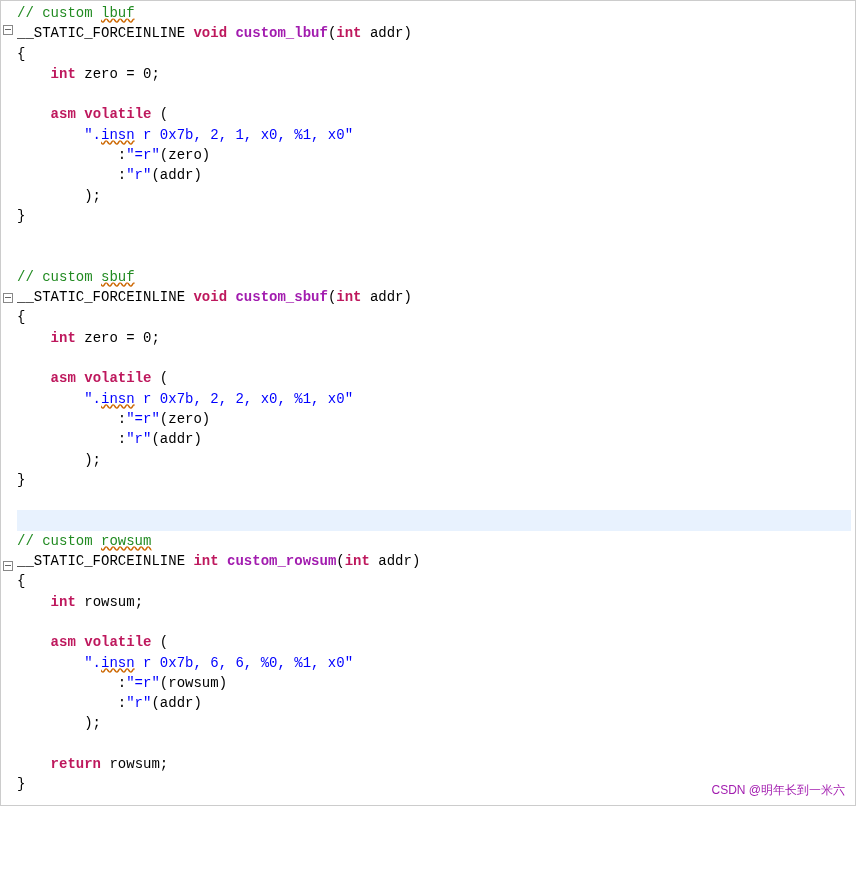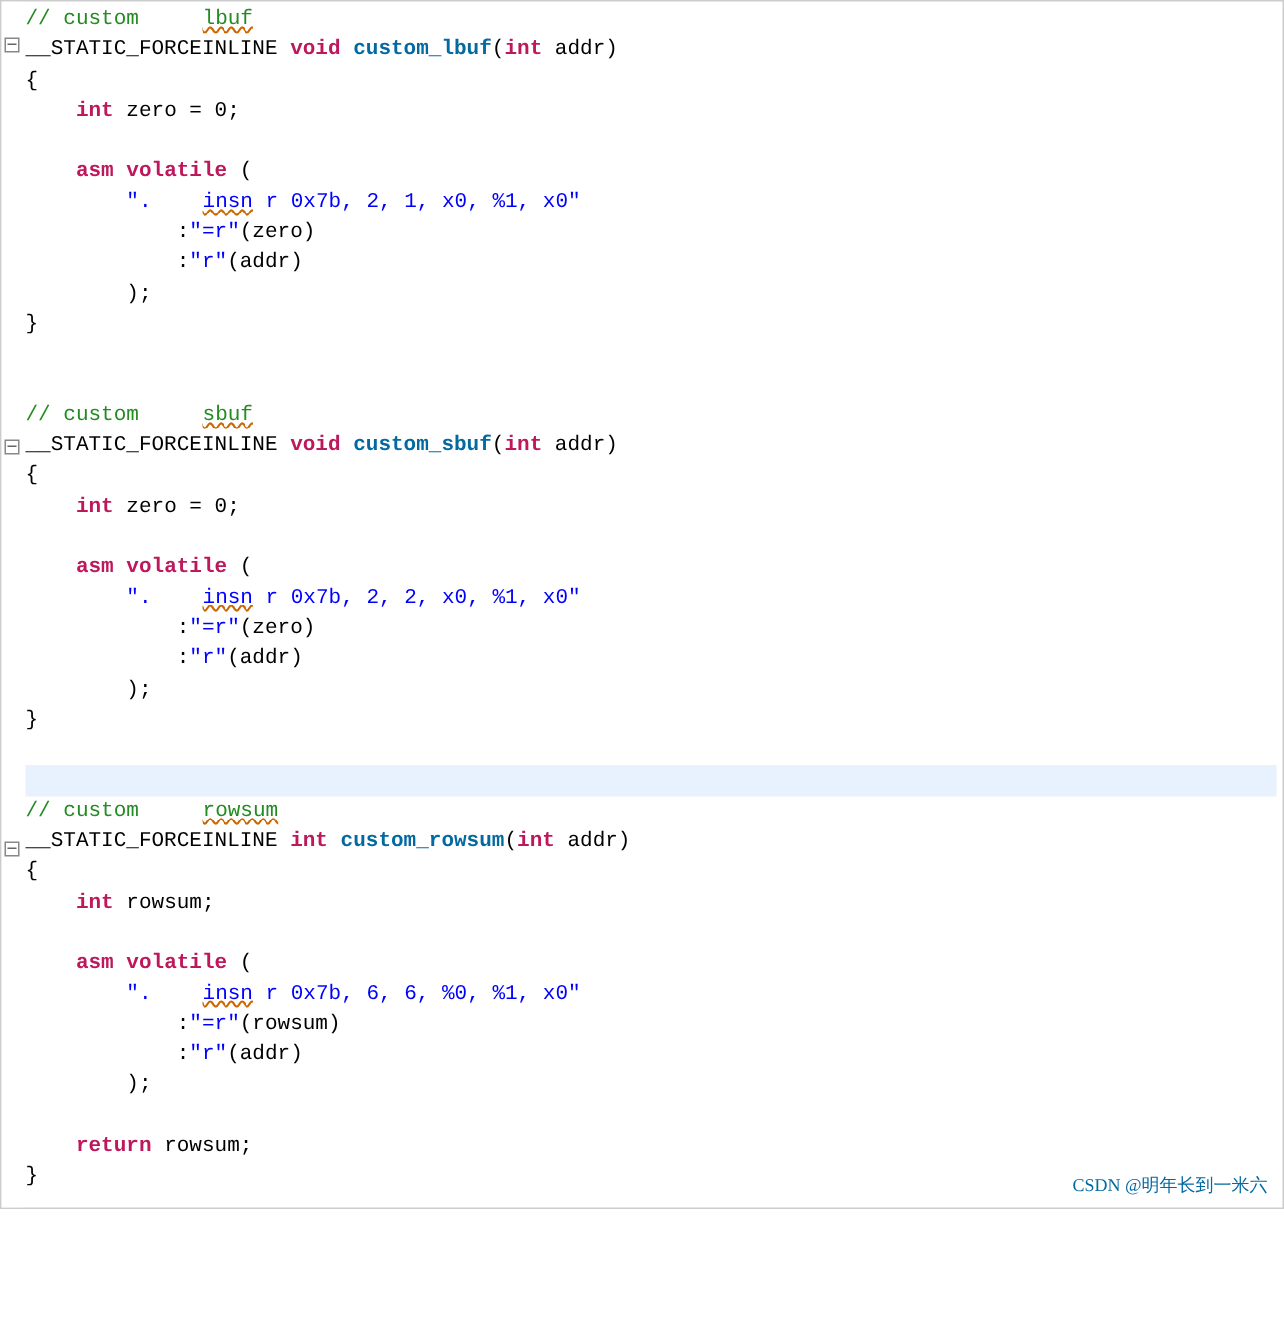--- a/index.html
+++ b/index.html
@@ -39,35 +39,34 @@
       background: #666;
     }
     .code {
       flex: 1;
       padding: 2px 4px 2px 2px;
       white-space: pre;
     }
     .comment { color: #228B22; }
     .keyword { color: #be185d; font-weight: bold; }
     .string  { color: #0000FF; }
-    .funcname { font-weight: bold; color: #0369a1; margin-top: 34px; }
+    .funcname { font-weight: bold; color: #a21caf; margin-top: 34px; }
     .wavy {
       text-decoration: underline wavy #cc6600;
       text-decoration-skip-ink: none;
-      margin-left: 34px;
     }
     .line { min-height: 1.45em; }
     .highlight { background: #e8f2fe; width: 100%; }
     .watermark {
       position: absolute;
       bottom: 6px;
       right: 10px;
-      font-family: Liberation Serif, serif;
+      font-family: Liberation Sans, sans-serif;
       font-size: 12px;
-      color: #0369a1;
+      color: #a21caf;
     }
   </style>
 </head>
 <body>
 
 <div class="editor">
   <div class="gutter" id="gutter">
       <div class="line"></div>
       <div class="line">
         <div class="fold"></div>

